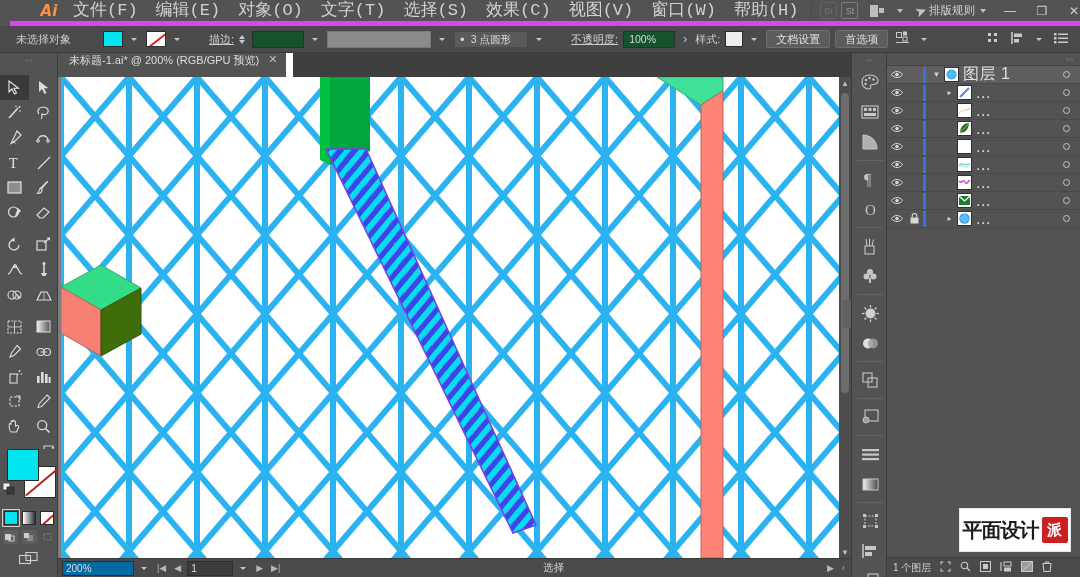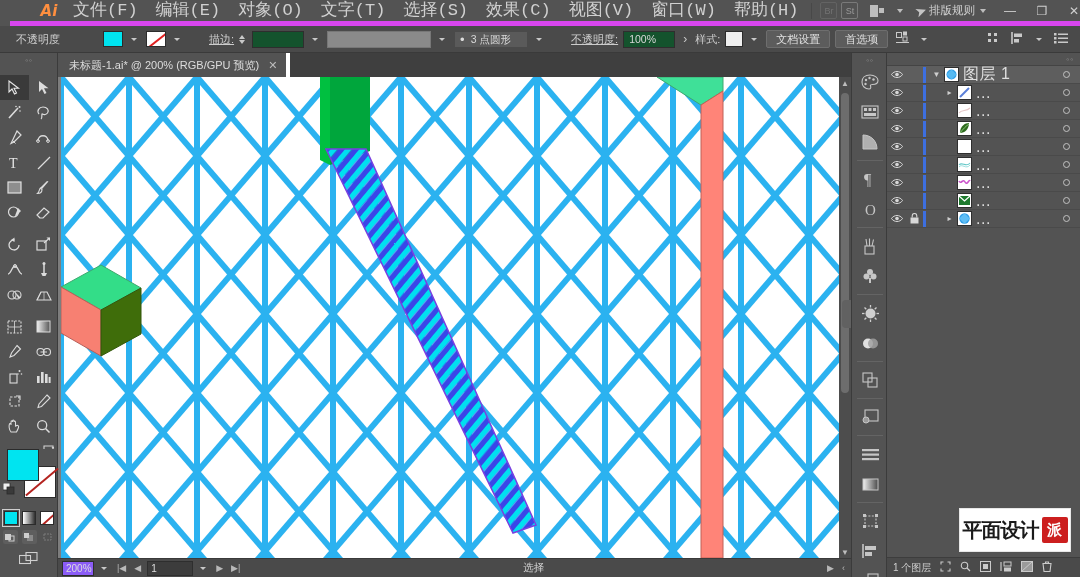--- a/index.html
+++ b/index.html
@@ -97,22 +97,22 @@
   .style-sw{ width:18px;height:16px;background:#efefef;border:1px solid #2c2c2c; }
   .ctl-ico{ color:#c9c9c9; font-size:12px; padding:0 3px; }
   .underline{ text-decoration:underline;margin-left:20px; }
 
   
   .tabstrip{
     position:absolute; left:58px; top:53px; width:1022px; height:24px;
     background:#3f3f3f; display:flex; align-items:flex-end;
   }
   .doctab{
-    height:24px; background:#535353; display:flex; align-items:center; gap:9px;
-    padding:0 9px 0 11px; font-size:11px; color:#ddd; border-right:4px solid #ffffff;
+    height:24px; background:#535353; display:flex; align-items:flex-start; gap:9px;
+    padding:0 9px 0 11px; font-size:11px; color:#ddd; border-right:7px solid #ffffff;
   }
   .tab-x{ font-size:11px; color:#bdbdbd; }
 
   
   .toolbar{
     position:absolute; left:0; top:53px; width:58px; height:524px;
     background:#535353; border-right:1px solid #3b3b3b;
     padding-top:22px;
   }
   .tool-grid{ display:flex; flex-wrap:wrap; width:58px; }
@@ -188,21 +188,21 @@
     background:#616161; border-radius:4px 0 0 4px; z-index:5;
   }
 
   
   .statusbar{
     position:absolute; left:58px; top:558px; width:793px; height:19px;
     background:#4a4a4a; display:flex; align-items:center; gap:4px;
     padding:0 4px; font-size:10.5px; color:#d0d0d0; border-top:1px solid #3a3a3a;
   }
   .zoom-fld{
-    width:32px; height:15px; background:#8b5cf6; border:1px solid #2e2e2e;
+    width:72px; height:15px; background:#0369a1; border:1px solid #2e2e2e;
     line-height:13px; padding:0 3px; font-size:10px; color:#ddd;
   }
   .pg-fld{
     width:46px; height:15px; background:#3c3c3c; border:1px solid #2e2e2e;
     line-height:13px; padding:0 3px; font-size:10px; color:#ddd;
   }
   .nav-ico{ color:#b8b8b8; font-size:9px; padding:0 2px; }
   .status-text{ flex:1; text-align:center; color:#d6d6d6; }
 
   
@@ -317,21 +317,21 @@
 
 
     <div class="win-btns">
       <div class="win-btn">—</div>
       <div class="win-btn">❐</div>
       <div class="win-btn">✕</div>
     </div>
   </div>
 
   <div class="ctrlbar">
-    <div class="ctl-label" style="min-width:92px;padding-left:10px;">不透明度</div>
+    <div class="ctl-label" style="min-width:92px;padding-left:10px;">未选择对象</div>
 
     <div class="swatch fill"></div>
     <div class="mini-caret"></div>
 
     <div class="swatch none"></div>
     <div class="mini-caret"></div>
 
     <div class="ctl-label underline">描边:</div>
     <div class="stepper">
         <i class="up"></i>

